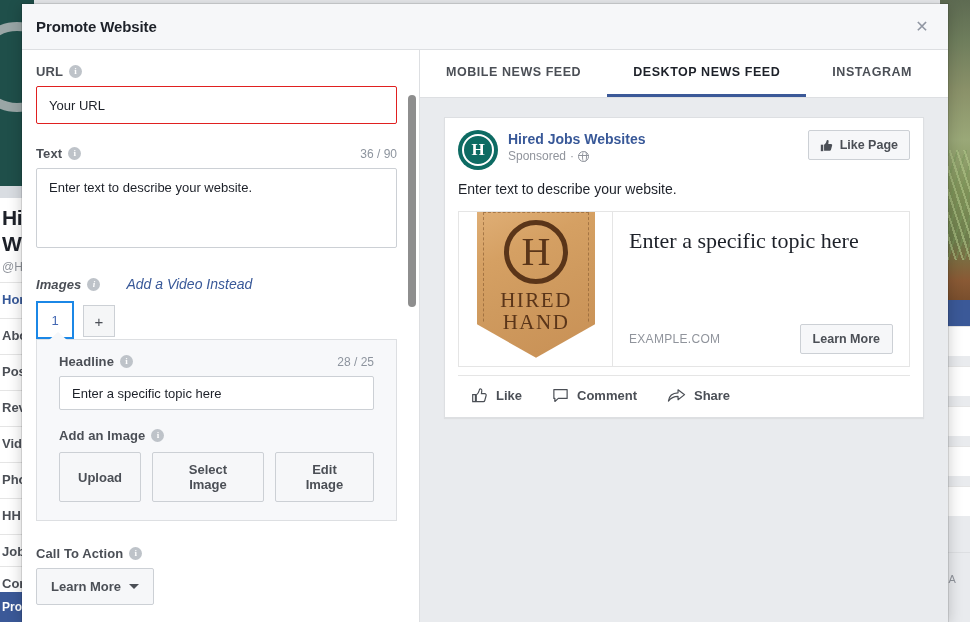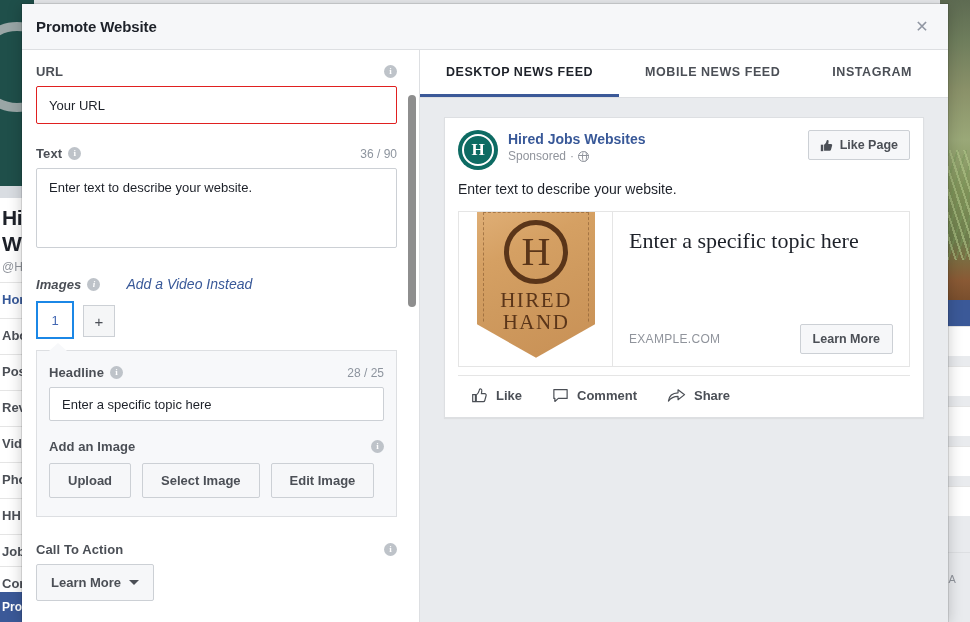--- a/index.html
+++ b/index.html
@@ -109,21 +109,21 @@
   #modal-body { flex: 1; display: flex; min-height: 0; }
 
   
   #form-pane {
     width: 398px; flex: 0 0 398px; background: #fff;
     border-right: 1px solid #dddfe2;
     position: relative; overflow: hidden;
   }
   #form-inner { padding: 14px 22px 0 14px; }
 
-  .field-label-row { display: flex; align-items: center; margin-bottom: 7px; justify-content: space-between; }
+  .field-label-row { display: flex; align-items: center; margin-bottom: 7px; }
   .field-label {
     font-size: 13px; font-weight: bold; color: #4b4f56; letter-spacing: .1px;
   }
   .counter { margin-left: auto; font-size: 12px; color: #8d949e; }
   .info-icon {
     display: inline-block; width: 13px; height: 13px; border-radius: 50%;
     background: #bec3c9; color: #fff; font-size: 9px; font-weight: bold;
     line-height: 13px; text-align: center; margin-left: 6px;
     font-family: "Liberation Serif", serif;
   }
@@ -149,22 +149,22 @@
     display: flex; align-items: center; justify-content: center;
     font-size: 13px; color: #4267b2; cursor: pointer;
   }
   #thumb-add {
     width: 32px; height: 32px; border: 1px solid #ccd0d5; background: #f5f6f7;
     display: flex; align-items: center; justify-content: center;
     font-size: 15px; color: #4b4f56; cursor: pointer; margin-bottom: 2px;
   }
 
   #creative-panel {
-    margin-top: 11px; border: 1px solid #dddfe2; background: #f7f8fa;
-    padding: 14px 12px 18px; position: relative;
+    border: 1px solid #dddfe2; background: #f7f8fa;
+    padding: 14px 22px 18px; position: relative;
   }
   #creative-panel::before {
     content: ""; position: absolute; left: 12px; top: -8px;
     border-left: 9px solid transparent; border-right: 9px solid transparent;
     border-bottom: 8px solid #f7f8fa;
   }
   #creative-panel::after {
     content: ""; position: absolute; left: 11px; top: -9px;
     border-left: 10px solid transparent; border-right: 10px solid transparent;
     border-bottom: 9px solid #dddfe2; z-index: -1;
@@ -458,22 +458,22 @@
           </button>
         </div>
 
       </div>
       <div id="form-scrollbar"></div>
     </div>
 
     <div id="preview-pane">
 
       <div id="tabs">
+        <div class="tab">MOBILE NEWS FEED</div>
         <div class="tab active">DESKTOP NEWS FEED</div>
-        <div class="tab">MOBILE NEWS FEED</div>
         <div class="tab">INSTAGRAM</div>
       </div>
 
       <div id="preview-scroll">
         <div id="ad-card">
 
           <div id="ad-head">
             <div id="page-avatar">
               <span class="mono">H</span>
             </div>

